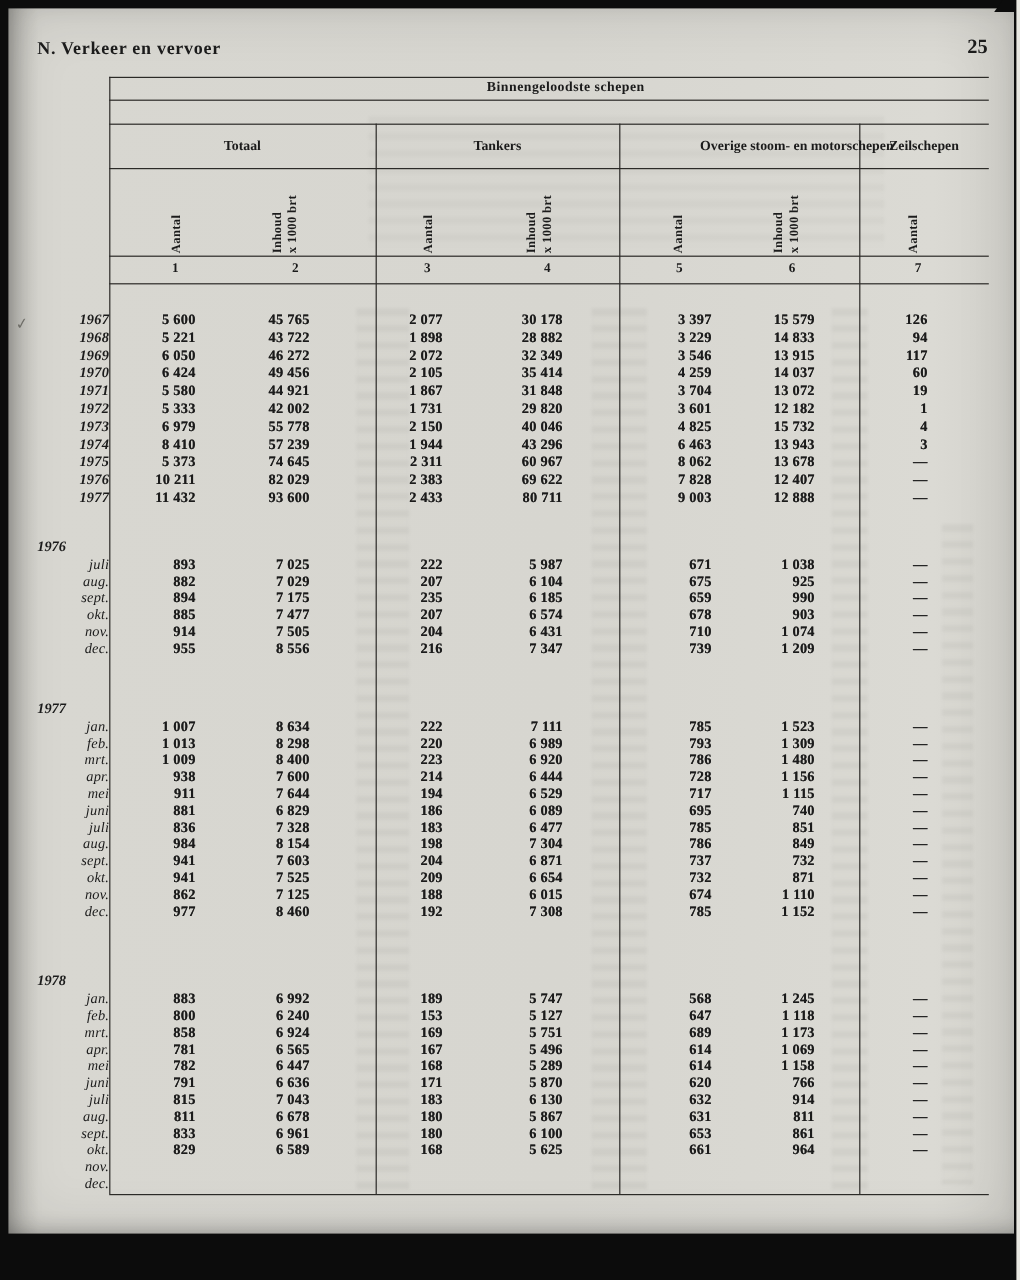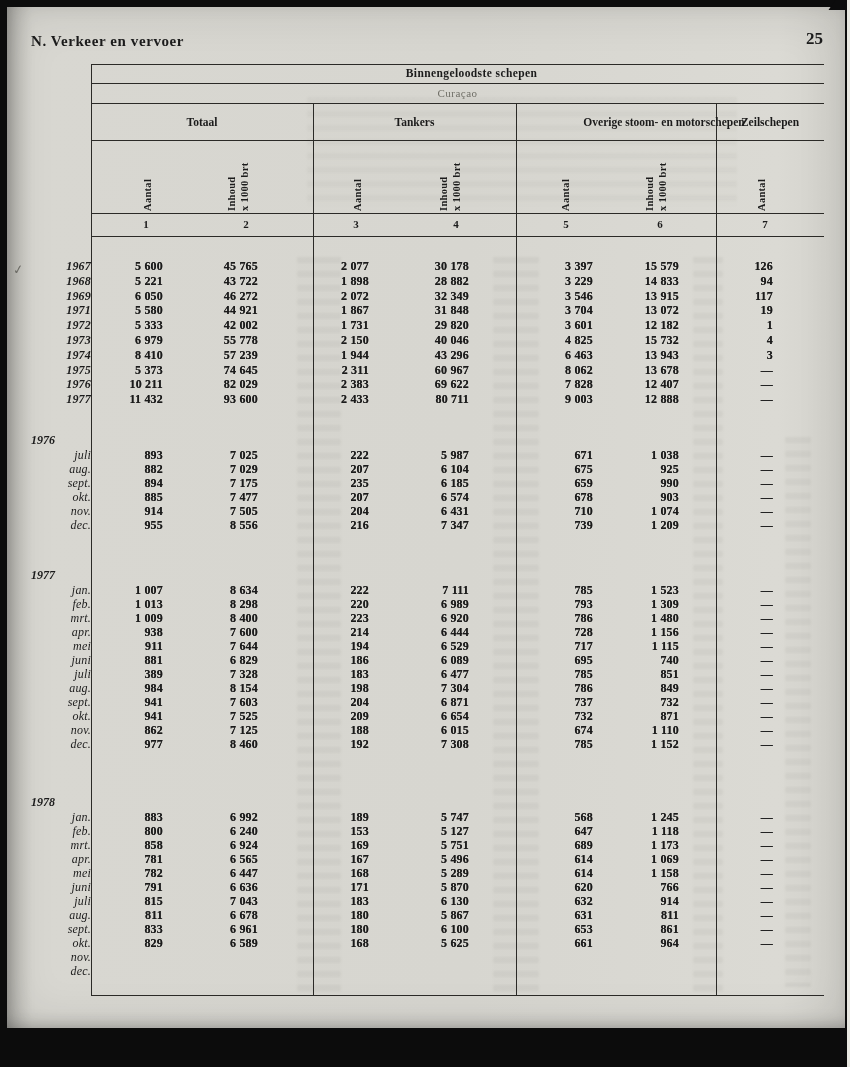--- a/index.html
+++ b/index.html
@@ -98,21 +98,20 @@
   <div class="hl h4"></div>
   <div class="hl h5"></div>
   <div class="hl h6"></div>
   <div class="hl h7"></div>
   <div class="vl v0"></div>
   <div class="vl v1"></div>
   <div class="vl v2"></div>
   <div class="vl v3"></div>
 
   <div class="title">Binnengeloodste schepen</div>
-  <div class="subtitle">Curaçao</div>
 
   <div id="groups">
       <div class="group g0">Totaal</div>
       <div class="group g1">Tankers</div>
       <div class="group g2">Overige stoom- en motorschepen</div>
       <div class="group g3">Zeilschepen</div>
     </div>
   <div id="rots">
       <div class="vert r0">Aantal</div>
       <div class="vert r1">Inhoud
@@ -160,20 +159,30 @@
           <div class="lab">1969</div>
           <div class="">6 050</div>
           <div class="">46 272</div>
           <div class="">2 072</div>
           <div class="">32 349</div>
           <div class="">3 546</div>
           <div class="">13 915</div>
           <div class="">117</div>
         </div>
         <div class="row">
+          <div class="lab">1970</div>
+          <div class="">6 424</div>
+          <div class="">49 456</div>
+          <div class="">2 105</div>
+          <div class="">35 414</div>
+          <div class="">4 259</div>
+          <div class="">14 037</div>
+          <div class="">60</div>
+        </div>
+        <div class="row">
           <div class="lab">1971</div>
           <div class="">5 580</div>
           <div class="">44 921</div>
           <div class="">1 867</div>
           <div class="">31 848</div>
           <div class="">3 704</div>
           <div class="">13 072</div>
           <div class="">19</div>
         </div>
         <div class="row">
@@ -357,21 +366,21 @@
           <div class="">881</div>
           <div class="">6 829</div>
           <div class="">186</div>
           <div class="">6 089</div>
           <div class="">695</div>
           <div class="">740</div>
           <div class="">—</div>
         </div>
         <div class="row">
           <div class="lab">juli</div>
-          <div class="">389</div>
+          <div class="">836</div>
           <div class="">7 328</div>
           <div class="">183</div>
           <div class="">6 477</div>
           <div class="">785</div>
           <div class="">851</div>
           <div class="">—</div>
         </div>
         <div class="row">
           <div class="lab">aug.</div>
           <div class="">984</div>

